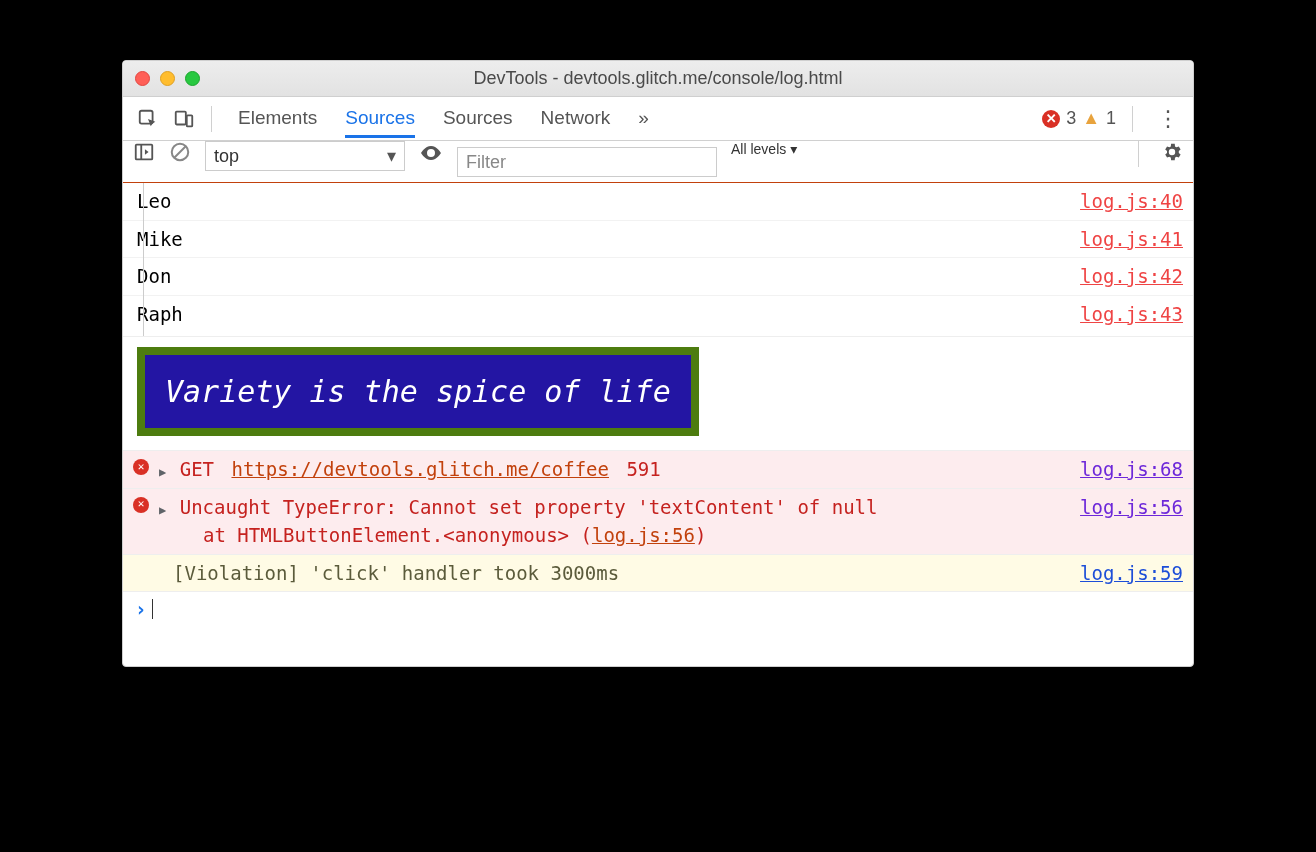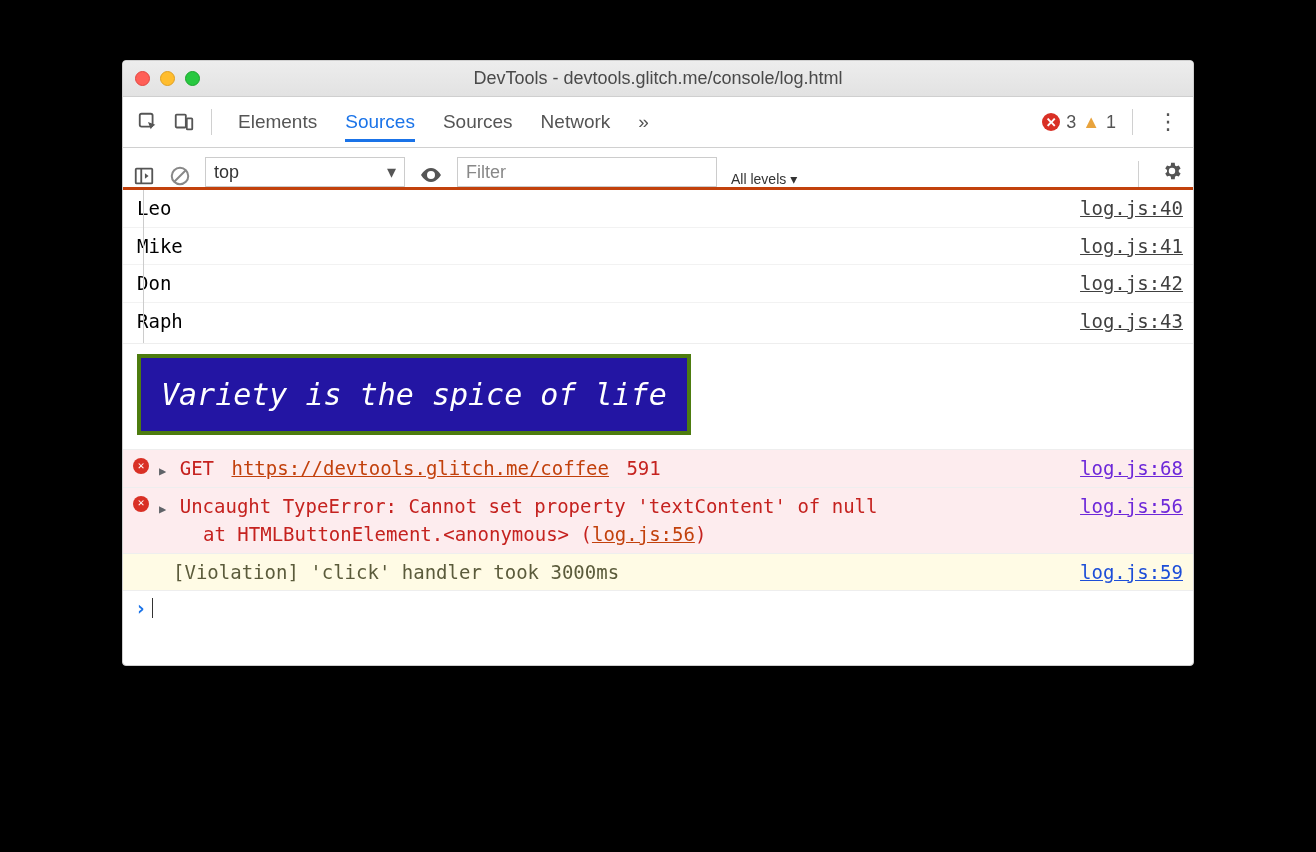--- a/index.html
+++ b/index.html
@@ -32,21 +32,21 @@
     position: relative;
   }
   .traffic { display: flex; gap: 10px; }
   .dot { width: 15px; height: 15px; border-radius: 50%; }
   .dot.red { background:#ff5f57; border:1px solid #e24640; }
   .dot.yellow { background:#ffbd2e; border:1px solid #dfa023; }
   .dot.green { background:#28c840; border:1px solid #1ba62d; }
   .title { position:absolute; left:0; right:0; text-align:center; font-size:18px; color:#4a4a4a; }
   
   .tabstrip {
-    height: 51px;
+    height: 44px;
     display: flex;
     align-items: center;
     border-bottom: 1px solid #d0d0d0;
     padding: 16px 8px;
     font-size: 19px;
     color: #555;
     gap: 4px;
   }
   .ic { display:inline-flex; align-items:center; justify-content:center; color:#555; }
   .tabs { display:flex; gap: 28px; margin-left: 18px; }
@@ -54,61 +54,62 @@
   .tab.active { color:#1a73e8; border-bottom: 3px solid #1a73e8; }
   .spacer { flex: 1; }
   .counts { display:flex; align-items:center; gap:6px; font-size:18px; }
   .errbadge { width:18px; height:18px; border-radius:50%; background:#d93025; color:#fff; font-size:13px; display:flex; align-items:center; justify-content:center; font-weight:bold;}
   .warnbadge { color:#e8a33d; font-size:18px; }
   .kebab { margin-left:14px; margin-right:6px; font-size:22px; color:#555; cursor:pointer;}
   
   .filterbar {
     height: 42px;
     display:flex;
-    align-items:flex-end;
-    border-bottom: 3px solid #c2410c;
+    align-items:flex-start;
+    border-bottom: 1px solid #c2410c;
     padding: 0 10px;
     gap: 14px;
     font-size: 18px;
     color:#555;
   }
   .ctx-select {
     height: 30px; width: 200px;
     border: 1px solid #ccc; background:#fff;
     display:flex; align-items:center; justify-content:space-between;
     padding: 0 8px; font-size:18px; color:#333;
   }
   .filter-input {
     height: 30px; width: 260px;
     border: 1px solid #ccc; padding: 0 8px; font-size:18px;
     color:#333;
+    margin-top:6px;
   }
   .filter-input::placeholder { color:#888; }
   .levels { display:flex; align-items:center; gap:4px; font-size:14px; color:#333;}
   .gear { margin-left:8px; font-size:20px; color:#555; cursor:pointer;}
   
   .console {
     font-family: Menlo, Consolas, monospace;
     font-size: 19px;
   }
   .row {
     display:flex;
     border-bottom: 1px solid #eee;
     padding: 4px 10px 4px 10px;
     line-height: 1.5;
   }
   .row .left-ic { width: 22px; flex:none; display:flex; align-items:flex-start; padding-top:4px;}
   .row .msg { flex:1; padding-left: 4px;}
-  .row .src { color:#404040; text-decoration: underline; text-align:right; white-space:nowrap; padding-left:10px; flex:none;}
+  .row .src { color:#ef4444; text-decoration: underline; text-align:right; white-space:nowrap; padding-left:10px; flex:none;}
   .treeitem { padding-left: 56px; color:#000; }
   .styled-wrap { padding-left: 34px; }
   .styled {
     display:inline-block;
     background: #2315a3;
-    border: 4px solid #4d7c0f;
+    border: 8px solid #4d7c0f;
     color: #fff;
     font-style: italic;
     font-size: 30px;
     padding: 14px 20px;
   }
   .err { background:#fdecee; }
   .err .msg, .err .msg a { color:#c5221f; }
   .err .src { color:#6d28d9;}
   .err a.link { color:#c2410c; text-decoration: underline; }
   .violation { background:#fffbe5; color:#5b5b3b;}

